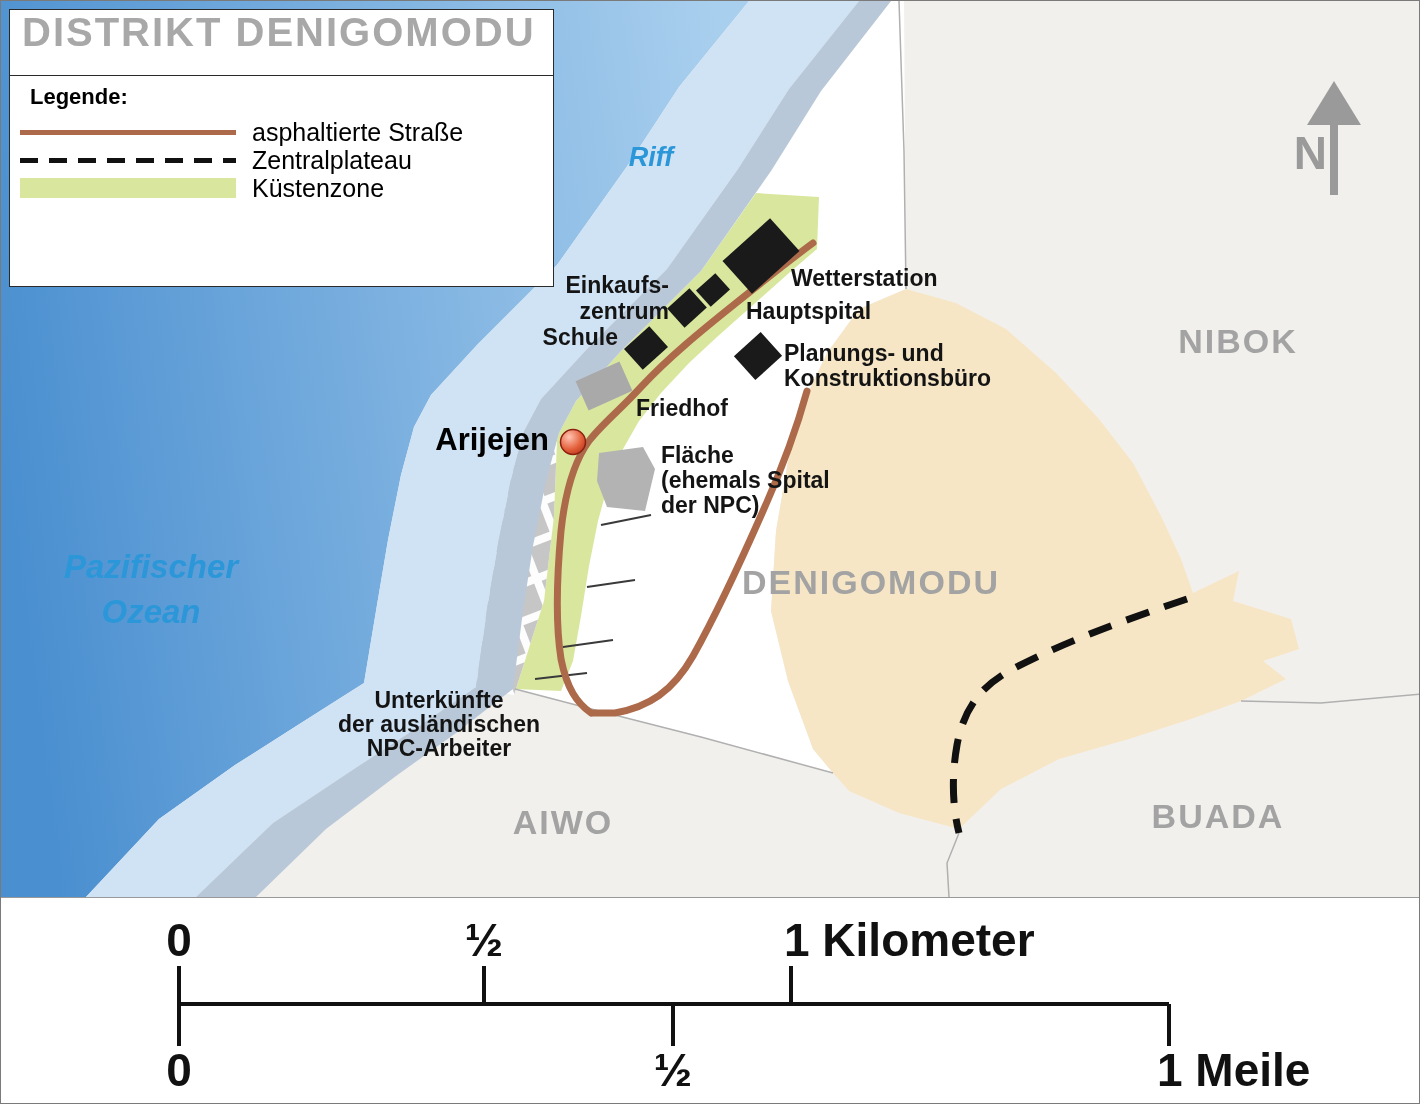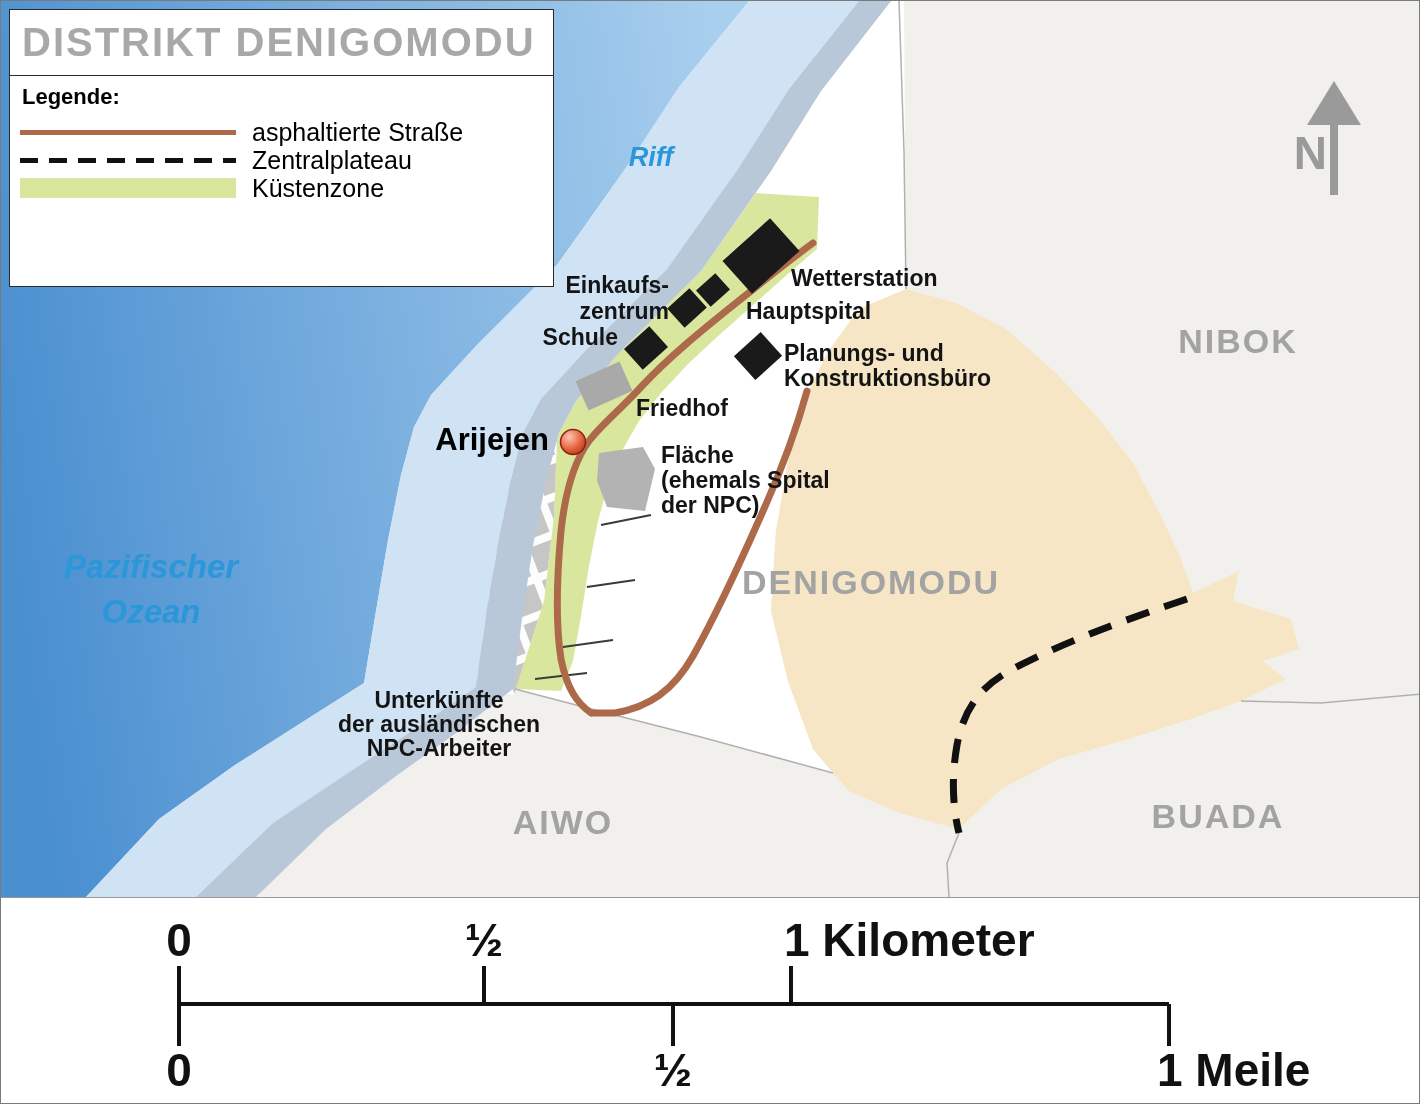--- a/index.html
+++ b/index.html
@@ -8,31 +8,31 @@
     border:1px solid #7a7a7a;box-sizing:border-box;overflow:hidden;
     font-family:"Liberation Sans",sans-serif;background:#ffffff;
   }
   .map-area{position:absolute;left:0;top:0;width:1420px;height:896px;border-bottom:1px solid #999;}
   .map-area svg{display:block;}
   svg text{font-family:"Liberation Sans","DejaVu Sans",sans-serif;}
 
   .title-box{
     position:absolute;left:8px;top:8px;width:545px;height:67px;
     background:#ffffff;border:1px solid #2a2a2a;box-sizing:border-box;
-    display:flex;align-items:center;padding-left:12px;z-index:6;
+    display:flex;padding-left:12px;z-index:6;
   }
   .title-box h1{
     margin:0;font-size:40px;font-weight:bold;color:#a8a8a8;letter-spacing:2px;white-space:nowrap;
   }
   .legend-box{
     position:absolute;left:8px;top:74px;width:545px;height:212px;
     background:#ffffff;border:1px solid #2a2a2a;box-sizing:border-box;z-index:6;
     padding:8px 0 0 10px;
   }
-  .legend-heading{font-size:22px;font-weight:bold;color:#000;margin:0 0 8px 2px;}
+  .legend-heading{font-size:22px;font-weight:bold;color:#000;margin:0 0 8px 10px;}
   .legend-row{display:flex;align-items:center;height:28px;}
   .legend-swatch-wrap{width:216px;display:flex;align-items:center;}
   .legend-label{margin-left:16px;font-size:25px;color:#000;white-space:nowrap;}
   .sw-line-paved{width:216px;height:5px;background:#ad6a4a;}
   .sw-line-unpaved{width:216px;height:5px;background:#f2ddb0;}
   .sw-line-rail{width:216px;height:5px;background:repeating-linear-gradient(90deg,#111 0 18px,transparent 18px 29px);}
   .sw-area-green{width:216px;height:20px;background:#d9e79e;}
   .sw-area-tan{width:216px;height:20px;background:#f6e6c6;}
 
   .scale-area{position:absolute;left:0;top:897px;width:1420px;height:207px;background:#ffffff;}

